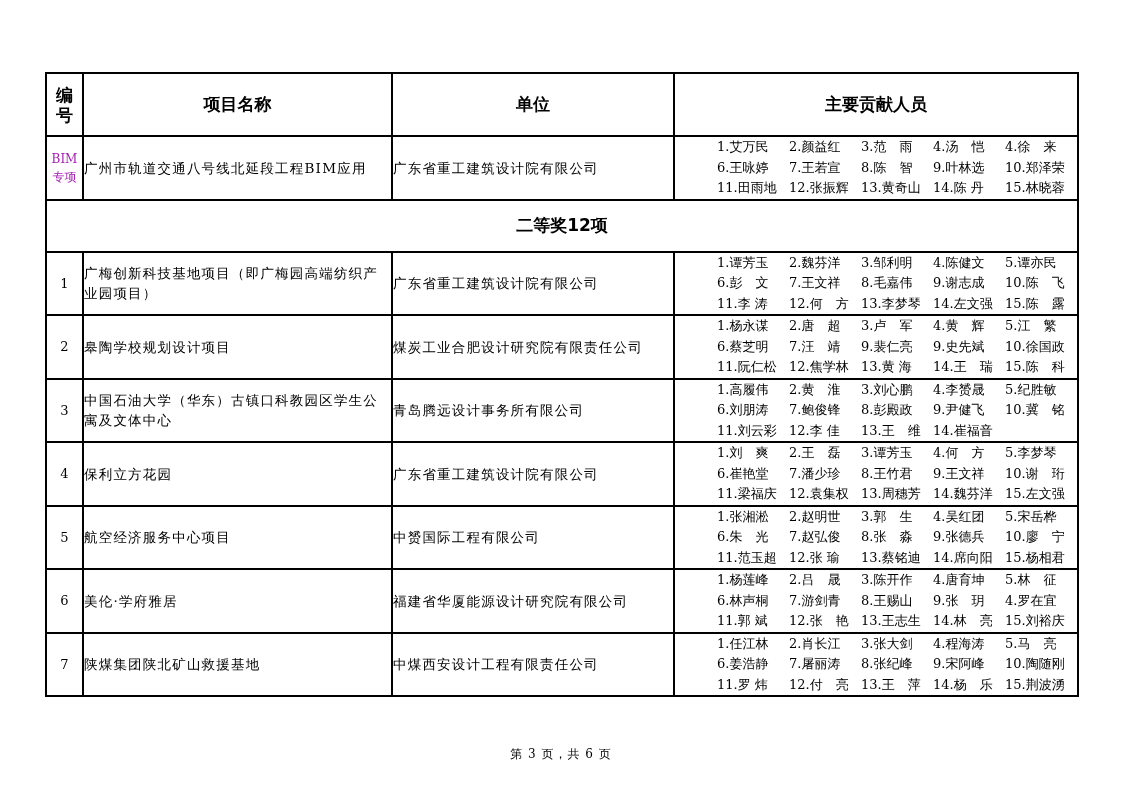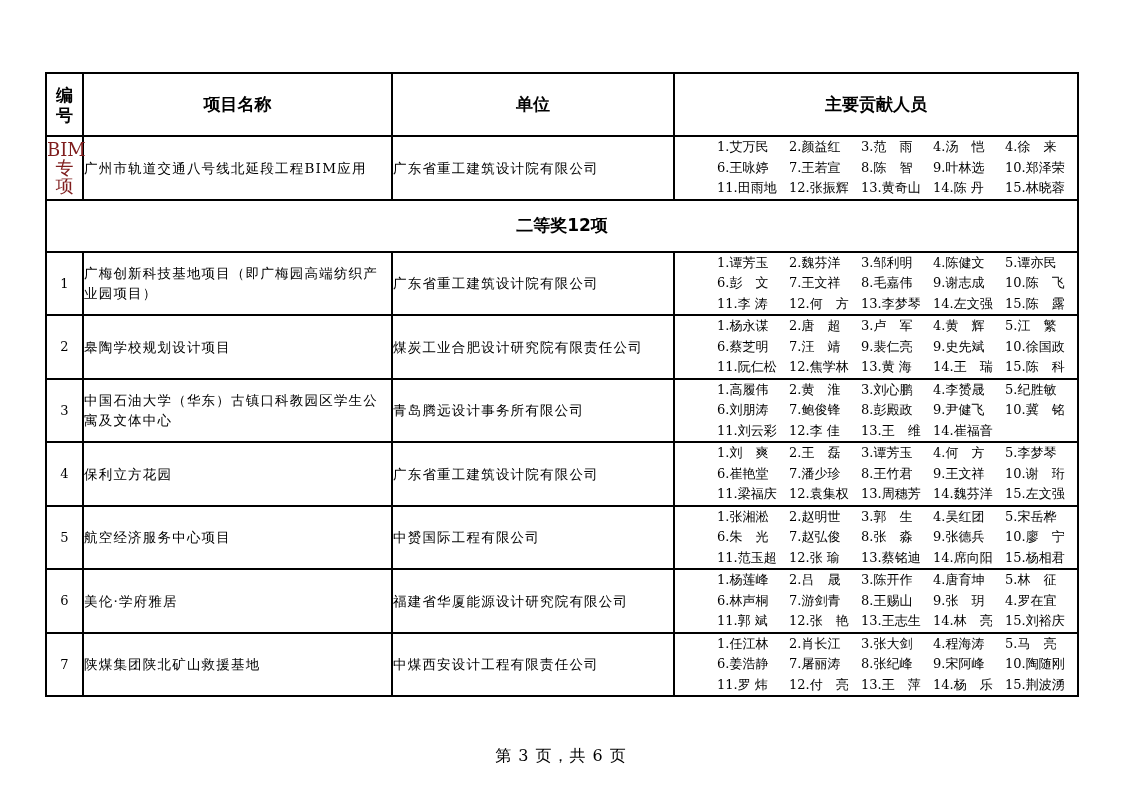--- a/index.html
+++ b/index.html
@@ -15,29 +15,29 @@
   col.c-people { width: 404px; }
   tr.hdr { height: 63px; }
   tr.hdr th { font-family: "DejaVu Sans", "Liberation Sans", sans-serif; font-weight: bold;
     font-size: 17px; text-align: center; }
   th.no-hdr { font-size: 17px; line-height: 20px; }
   tr.row { height: 63px; }
   tr.section { height: 52px; }
   td.section-cell { font-family: "DejaVu Sans", "Liberation Sans", sans-serif; font-weight: bold;
     font-size: 17px; padding-left: 3px; text-align: center; }
   td.no { text-align: center; font-size: 13px; }
-  td.no.bim { font-size: 18px; line-height: 18px; color: #7f1d1d; }
+  td.no.bim { font-size: 12px; line-height: 18px; color: #a21caf; }
   td.name, td.unit { font-size: 13.5px; line-height: 20px; padding: 0 2px 0 3px; letter-spacing: 1.2px; }
   td.people { font-size: 13px; line-height: 20.5px; padding: 0 2px 0 5px; }
   .prow { display: flex; white-space: nowrap; padding-left: 42px; }
   .pcell { display: inline-block; white-space: pre; }
   .pcell.w0 { width: 80px; } .pcell.w1 { width: 80px; } .pcell.w2 { width: 80px; }
   .pcell.w3 { width: 80px; } .pcell.w4 { width: 80px; }
   .footer { position: absolute; left: 0; width: 1122px; top: 746px; text-align: center;
-    font-size: 16px; letter-spacing: 1px; }
+    font-size: 12px; letter-spacing: 1px; }
 </style>
 </head>
 <body>
 
 <div class="page">
   <table class="awards">
     <colgroup>
       <col class="c-no">
         <col class="c-name">
         <col class="c-unit">

